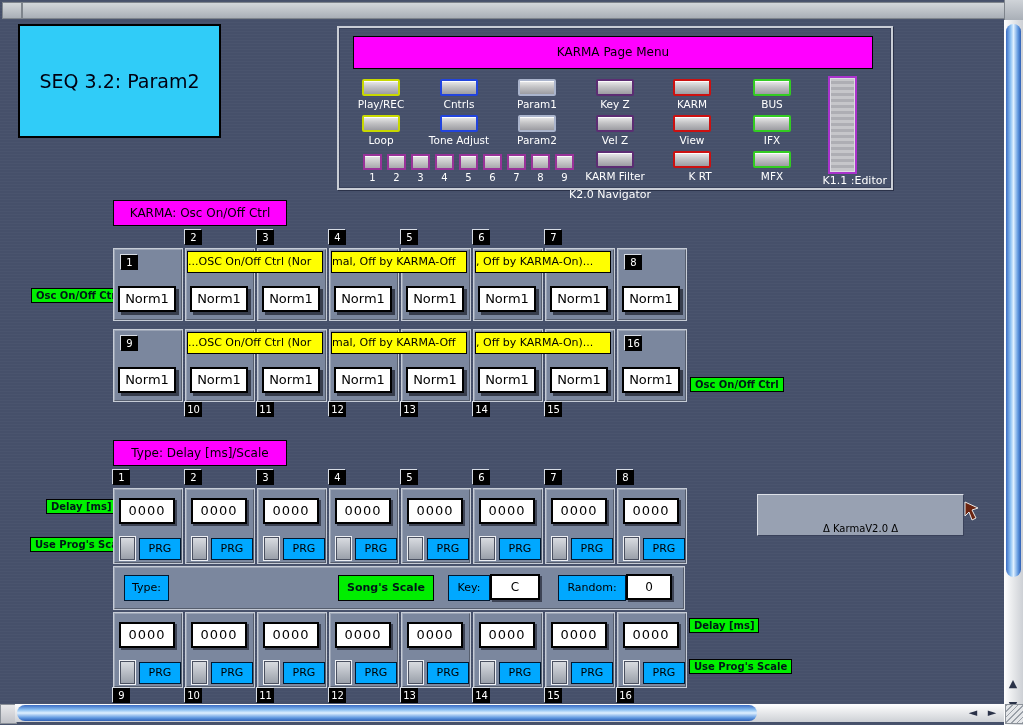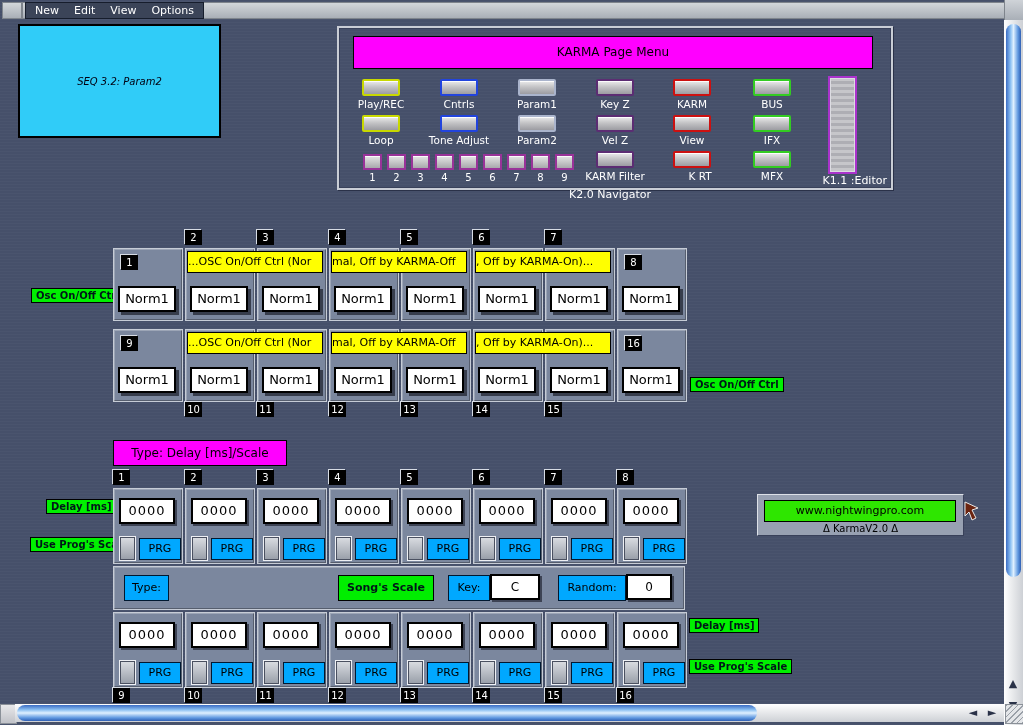--- a/index.html
+++ b/index.html
@@ -44,21 +44,21 @@
   .nav-label{position:absolute;width:90px;color:#fff;font-size:10.5px;text-align:center;white-space:nowrap;}
   .numbtn{position:absolute;width:15px;height:12px;border:2px solid #993399;cursor:pointer;
     background:linear-gradient(180deg,#e6e6e6,#a8a8ac);box-shadow:inset 0 1px 0 rgba(255,255,255,.8);}
   .numbtn-label{position:absolute;width:23px;color:#fff;font-size:10px;text-align:center;}
   #editor-btn{position:absolute;left:489px;top:48px;width:25px;height:94px;border:2px solid #aa33cc;cursor:pointer;
     background:repeating-linear-gradient(180deg,#c6c6ca 0 3px,#aeaeb4 3px 6px);box-shadow:inset 0 0 0 1px #dcdce2;}
   #editor-label{position:absolute;right:4px;top:146px;color:#fff;font-size:11px;}
   #nav-caption{position:absolute;left:545px;top:188px;width:130px;color:#fff;font-size:11px;text-align:center;}
   
   #seq-box{position:absolute;left:18px;top:24px;width:199px;height:110px;background:#30ccf8;border:2px solid #000;
-    display:flex;align-items:center;justify-content:center;color:#001;font-size:10px;font-style:italic;}
+    display:flex;align-items:center;justify-content:center;color:#001;font-size:19px;}
   
   #promo{position:absolute;left:757px;top:494px;width:205px;height:40px;background:#98a1b2;
     border-top:1px solid #dde1e8;border-left:1px solid #dde1e8;border-right:1px solid #39415a;border-bottom:1px solid #39415a;}
   #promo-btn{position:absolute;left:6px;top:5px;width:190px;height:20px;background:#2ee600;border:1px solid #000;
     color:#000;font-size:11px;text-align:center;line-height:20px;cursor:pointer;}
   #promo-ver{position:absolute;left:0;top:28px;width:100%;color:#000;font-size:10px;text-align:center;}
   
   #scale-bar{position:absolute;left:113px;top:566px;width:570px;height:42px;background:#7b879e;border:1px solid #c6ccd6;
     box-shadow:inset 1px 1px 0 rgba(255,255,255,.25),inset -1px -1px 0 rgba(0,0,0,.3);}
   #type-dropdown{position:absolute;left:57px;top:6px;width:146px;height:26px;background:#fff;border:2px solid #000;
@@ -80,26 +80,20 @@
     background-image:repeating-linear-gradient(135deg,#9aa0a8 0 1px,transparent 1px 4px);border:1px solid #8a9098;cursor:nwse-resize;}
   #cursor{position:absolute;left:963px;top:501px;}
 </style>
 </head>
 <body>
 
 <div id="screen">
 
   <div class="tb-strip" style="left:2px;width:18px;"></div>
   <div class="tb-strip" style="left:22px;width:985px;"></div>
-  <div class="menubox">
-    <span>New</span>
-    <span>Edit</span>
-    <span>View</span>
-    <span>Options</span>
-  </div>
 
   <div id="seq-box">
     <span>SEQ 3.2: Param2</span>
   </div>
 
   <div id="nav-panel">
     <div id="nav-header">KARMA Page Menu</div>
     <div id="nav-buttons">
         <div class="nav-btn" style="left: 23px; top: 51px; border-color: rgb(200, 216, 0);"></div>
         <div class="nav-label" style="left: -3px; top: 70px;">Play/REC</div>
@@ -148,20 +142,21 @@
         <div class="numbtn" style="left: 192px; top: 126px;"></div>
         <div class="numbtn-label" style="left: 190px; top: 144px;">8</div>
         <div class="numbtn" style="left: 216px; top: 126px;"></div>
         <div class="numbtn-label" style="left: 214px; top: 144px;">9</div>
       </div>
     <div id="editor-btn"></div>
     <div id="editor-label">K1.1 :Editor</div>
   </div>
   <div id="nav-caption">K2.0 Navigator</div>
 
+  <div class="magenta-title" style="left:113px;top:200px;width:172px;">KARMA: Osc On/Off Ctrl</div>
   <div class="green-label" style="left:31px;top:288px;">Osc On/Off Ctrl</div>
   <div class="green-label" style="left:690px;top:377px;">Osc On/Off Ctrl</div>
   <div id="osc-grid">
       <div class="cell" style="left: 113px; top: 248px; height: 71px;"></div>
       <div class="tag" style="left: 121px; top: 255px;">1</div>
       <div class="norm" style="left: 118px; top: 286px;">Norm1</div>
       <div class="cell" style="left: 185px; top: 248px; height: 71px;"></div>
       <div class="tag" style="left: 185px; top: 230px;">2</div>
       <div class="norm" style="left: 190px; top: 286px;">Norm1</div>
       <div class="cell" style="left: 257px; top: 248px; height: 71px;"></div>
@@ -305,21 +300,20 @@
   <div id="scale-bar">
     <div class="cyan-label" style="left:10px;top:8px;width:43px;height:24px;line-height:24px;">Type:</div>
     <div id="songs-scale">Song's Scale</div>
     <div class="cyan-label" style="left:334px;top:8px;width:40px;height:24px;line-height:24px;">Key:</div>
     <div class="white-field" style="left:376px;top:7px;width:46px;height:22px;line-height:22px;">C</div>
     <div class="cyan-label" style="left:444px;top:8px;width:66px;height:24px;line-height:24px;">Random:</div>
     <div class="white-field" style="left:512px;top:7px;width:42px;height:22px;line-height:22px;">0</div>
   </div>
 
   <div id="promo">
-    <div id="promo-btn">www.nightwingpro.com</div>
     <div id="promo-ver">Δ KarmaV2.0 Δ</div>
   </div>
   <svg id="cursor" width="20" height="24" viewBox="0 0 20 24">
     <polygon points="2,1 15,7 9,9 13,17 9,19 6,11 2,15" fill="#6b2410" stroke="#e8e8e8" stroke-width="1"></polygon>
   </svg>
 
   <div id="vsb-top"></div>
   <div id="vsb-track"></div>
   <div id="vsb-thumb"></div>
   <div class="sb-arrow" style="left:1004px;top:675px;">▲</div>

